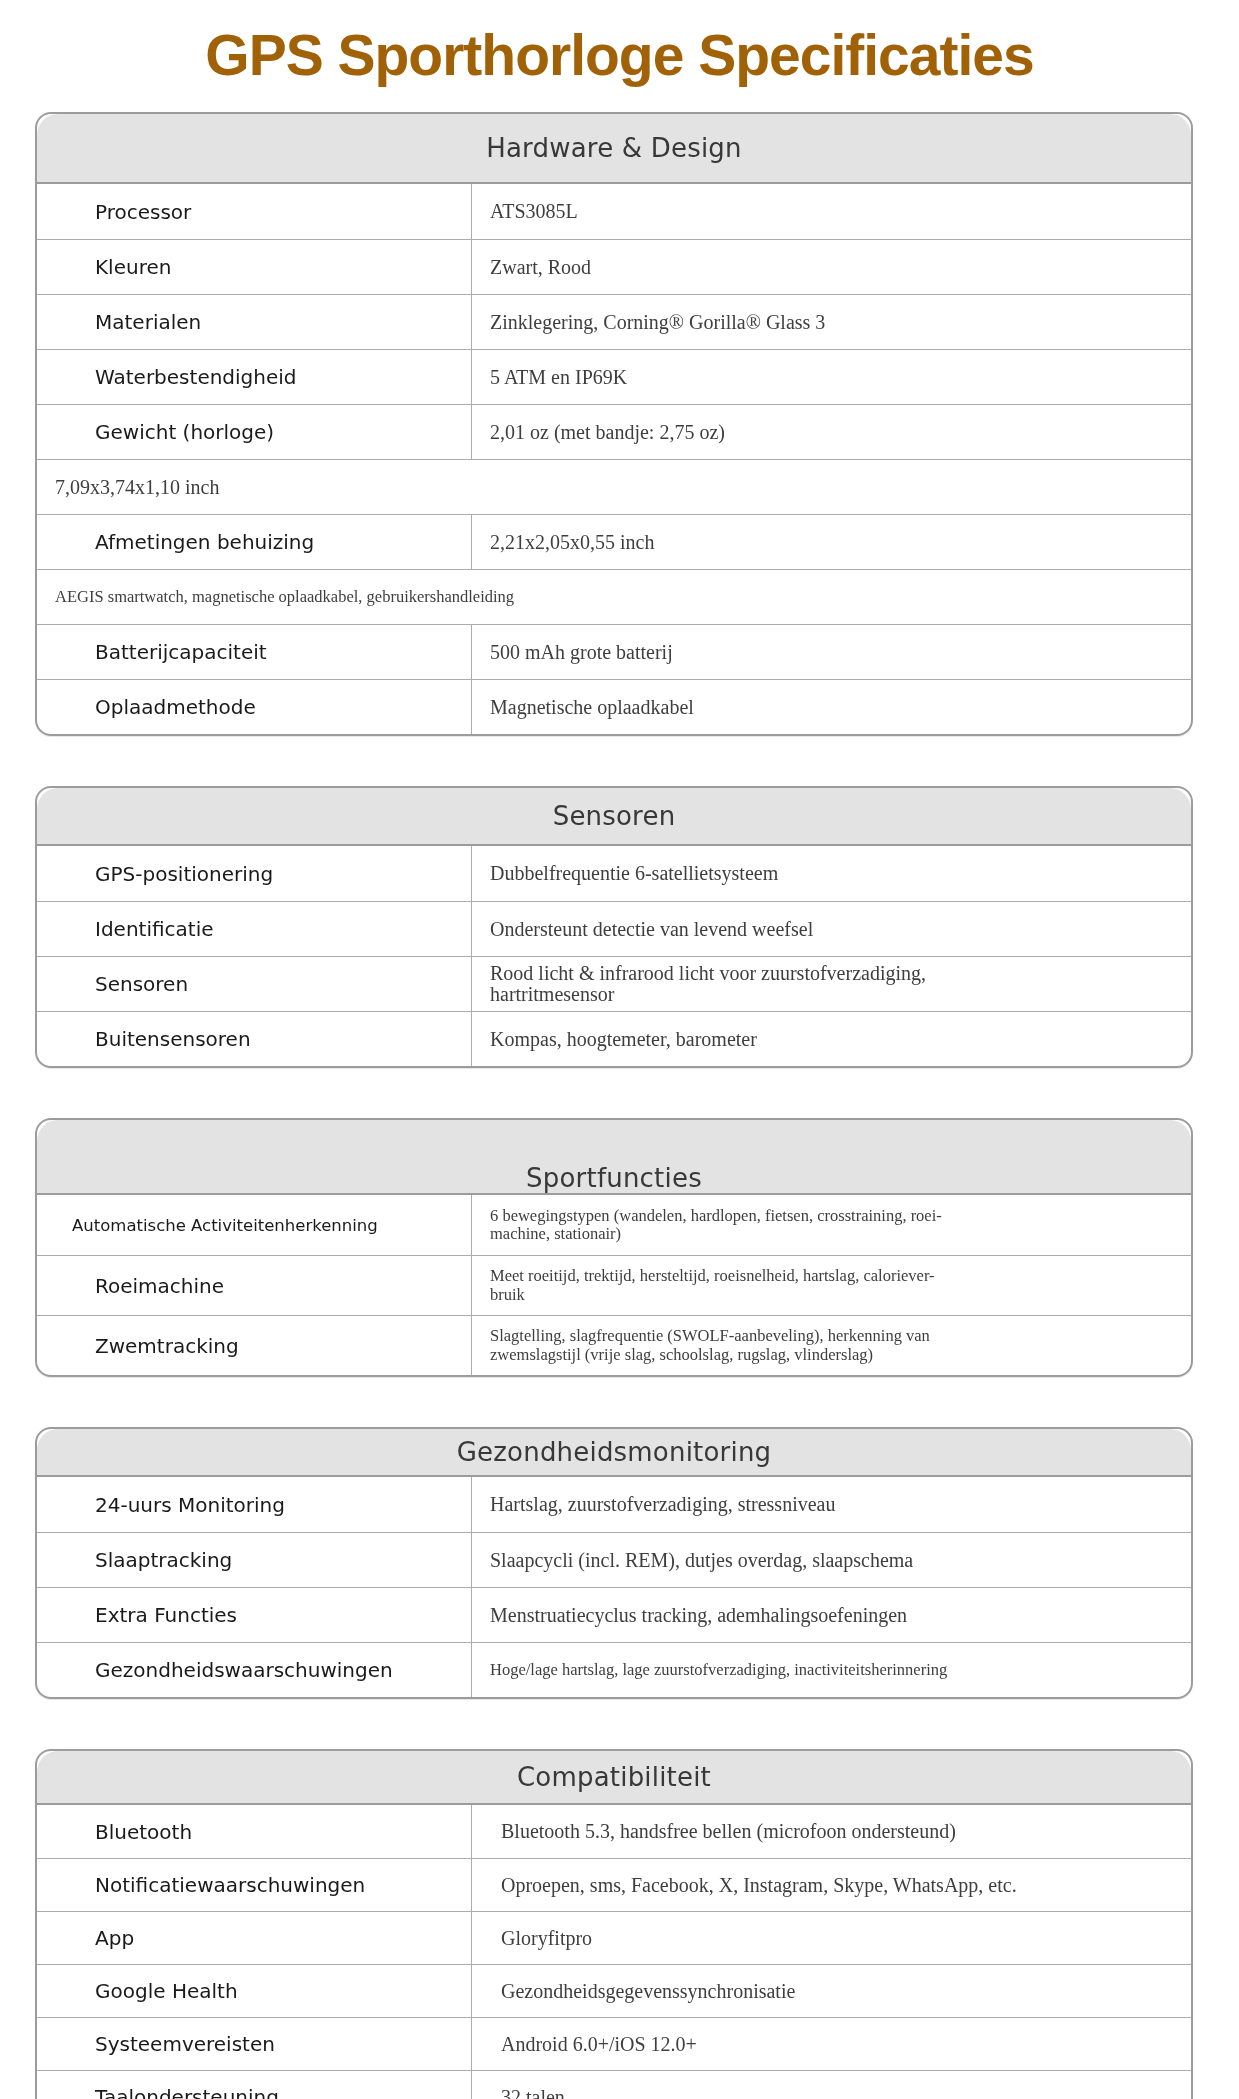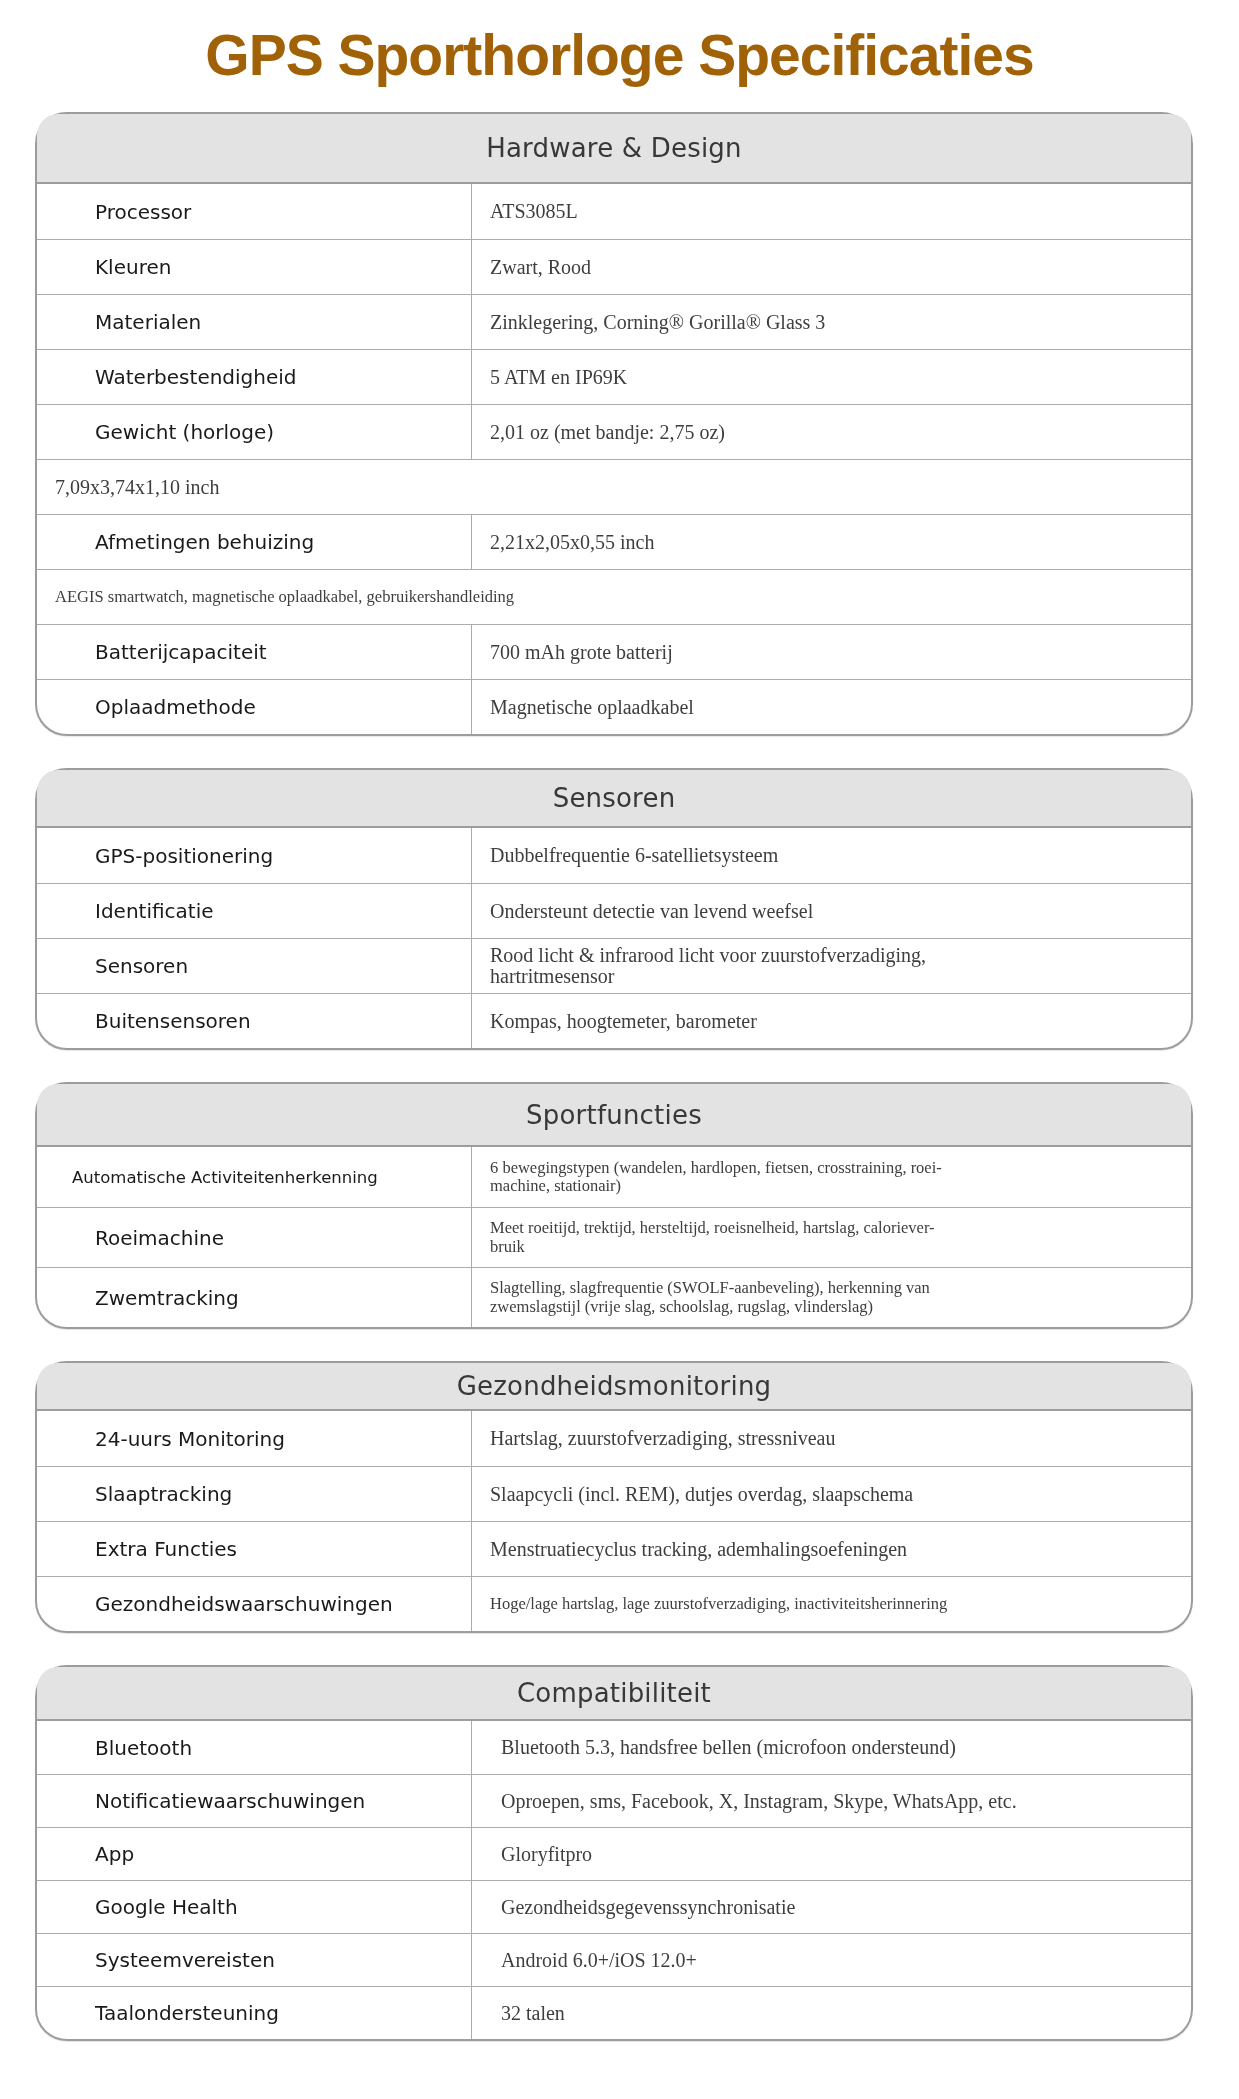--- a/index.html
+++ b/index.html
@@ -23,23 +23,23 @@
     font-weight: 800;
     font-size: 57px;
     letter-spacing: -1px;
     line-height: 1.3;
     color: #a16207;
   }
   #sections { margin-top: 20px; }
   .spec-table {
     width: 1158px;
     margin-left: 35px;
-    margin-bottom: 32px;
+    margin-bottom: 50px;
     border: 2px solid var(--border);
-    border-radius: 32px;
+    border-radius: 16px;
     box-sizing: border-box;
     box-shadow: 0 1px 1px rgba(0,0,0,0.10);
   }
   .spec-header {
     height: 62px;
     background: var(--header-bg);
     border-radius: 21px 21px 0 0;
     border-bottom: 2px solid var(--border);
     display: flex;
     align-items: center;
@@ -81,21 +81,21 @@
     line-height: 1.25;
     font-family: Liberation Serif, serif;
   }
   
   .section-0 .spec-header { height: 70px; }
   .section-0 .spec-row:nth-child(8) .spec-value { font-size: 16.5px; }
   
   .section-1 .spec-header { height: 58px; }
   .section-1 .spec-row:nth-child(3) .spec-value { line-height: 1.08; }
   
-  .section-2 .spec-header { height: 63px; }
+  .section-2 .spec-header { height: 75px; align-items: flex-end; }
   .section-2 .spec-row { min-height: 60px; }
   .section-2 .spec-row:nth-child(1) .spec-label { font-size: 16.5px; padding-left: 35px; }
   .section-2 .spec-value { font-size: 16.5px; line-height: 1.1; }
   
   .section-3 .spec-header { height: 48px; }
   .section-3 .spec-row:nth-child(4) .spec-value { font-size: 16.5px; }
   
   .section-4 .spec-header { height: 54px; }
   .section-4 .spec-row { min-height: 53px; gap: 11px; }
   .section-4 .spec-row:nth-child(2) .spec-value { white-space: nowrap; overflow: visible; }
@@ -144,21 +144,21 @@
     <div class="spec-label" data-name="spec-label">Afmetingen behuizing</div>
     <div class="spec-value" data-name="spec-value">2,21x2,05x0,55 inch</div>
   </div>
 
   <div class="spec-row" data-name="table-row">
     <div class="spec-value" data-name="spec-value">AEGIS smartwatch, magnetische oplaadkabel, gebruikershandleiding</div>
   </div>
 
   <div class="spec-row" data-name="table-row">
     <div class="spec-label" data-name="spec-label">Batterijcapaciteit</div>
-    <div class="spec-value" data-name="spec-value">700 mAh grote batterij</div>
+    <div class="spec-value" data-name="spec-value">500 mAh grote batterij</div>
   </div>
 
   <div class="spec-row" data-name="table-row">
     <div class="spec-label" data-name="spec-label">Oplaadmethode</div>
     <div class="spec-value" data-name="spec-value">Magnetische oplaadkabel</div>
   </div>
 </div>
   </section>
 
   <section class="spec-table section-1" data-name="spec-section-1">

